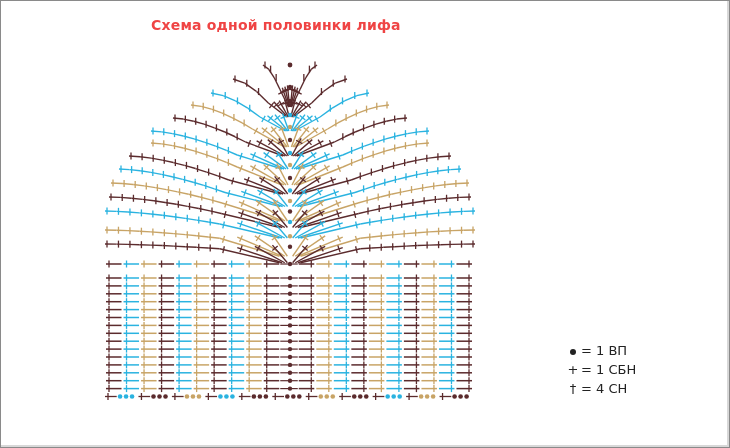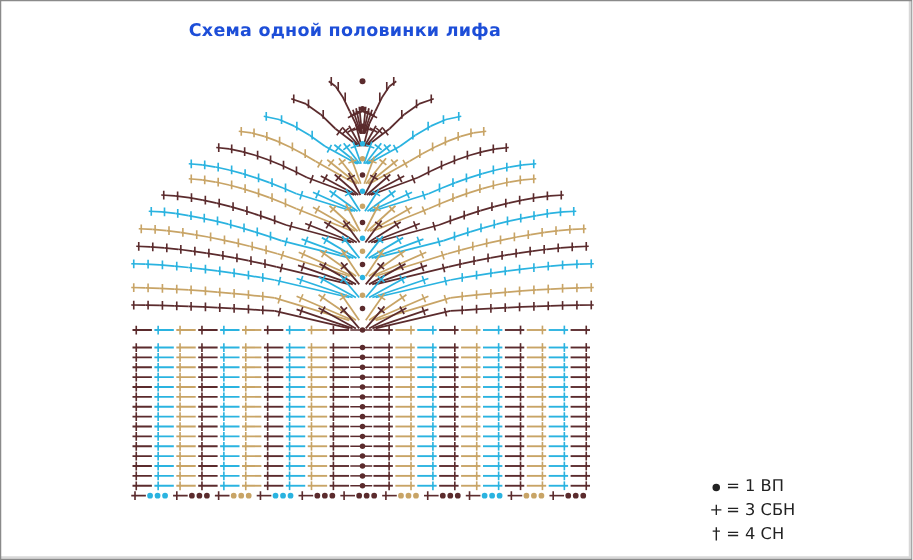--- a/index.html
+++ b/index.html
@@ -7,29 +7,28 @@
     position: relative;
     width: 728px; height: 446px;
     border: 1px solid #8a8a8a;
     box-shadow: inset -2px -2px 0 #d8d8d8;
     background: #ffffff;
     overflow: hidden;
   }
   .title {
     position: absolute; left: 150px; top: 16px;
     font-family: "DejaVu Sans", sans-serif;
-    font-weight: bold; font-size: 14px; color: #1d4ed8;
+    font-weight: bold; font-size: 14px; color: #ef4444;
     letter-spacing: 0.2px;
   }
   svg.chart { position: absolute; left: 0; top: 0; }
   .legend {
     position: absolute; left: 566px; top: 340px;
     font-family: "DejaVu Sans", sans-serif; font-size: 13px; color: #222;
     line-height: 19px;
-    margin-top: 39px;
   }
   .legend-row { display: flex; align-items: center; white-space: nowrap; }
   .legend-sym { display: inline-block; width: 12px; text-align: center; margin-right: 2px; }
   .dot { display:inline-block; width:6px; height:6px; border-radius:50%; background:#222; }
 </style>
 </head>
 <body>
 
 <div class="frame">
   <div class="title">Схема одной половинки лифа</div>
@@ -1435,20 +1434,20 @@
       <circle cx="289" cy="64" r="2.4" fill="#5b2b2d"></circle>
     </svg>
 
   <div class="legend">
     <div class="legend-row">
       <span class="legend-sym"><span class="dot"></span></span>
       <span>= 1 ВП</span>
     </div>
     <div class="legend-row">
       <span class="legend-sym">+</span>
-      <span>= 3 СБН</span>
+      <span>= 1 СБН</span>
     </div>
     <div class="legend-row">
       <span class="legend-sym">†</span>
       <span>= 4 СН</span>
     </div>
   </div>
 </div>
 
 </body></html>

